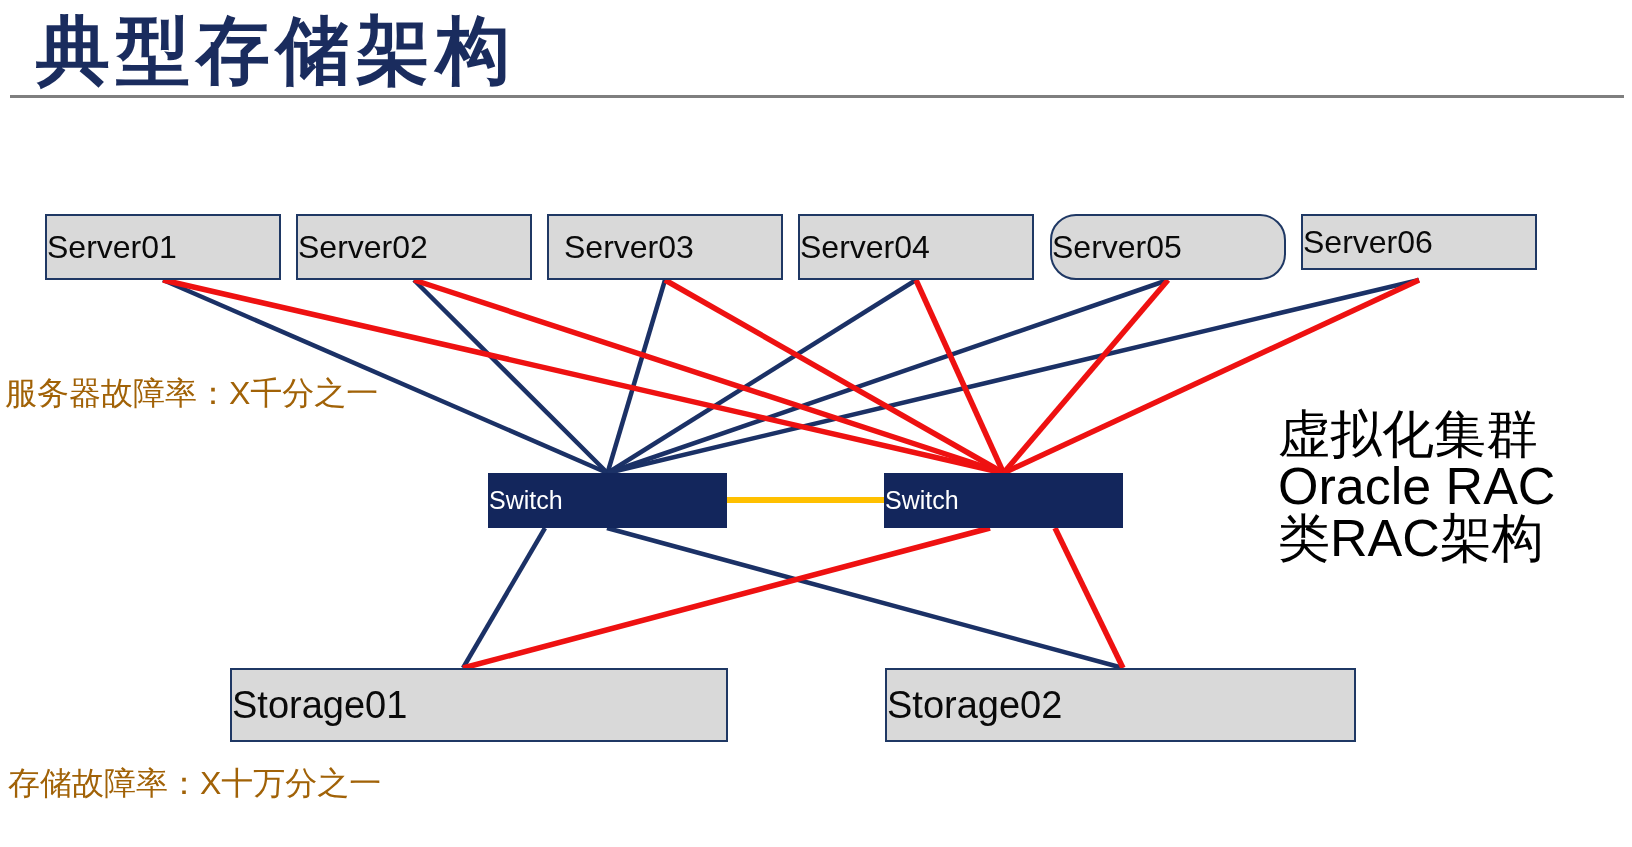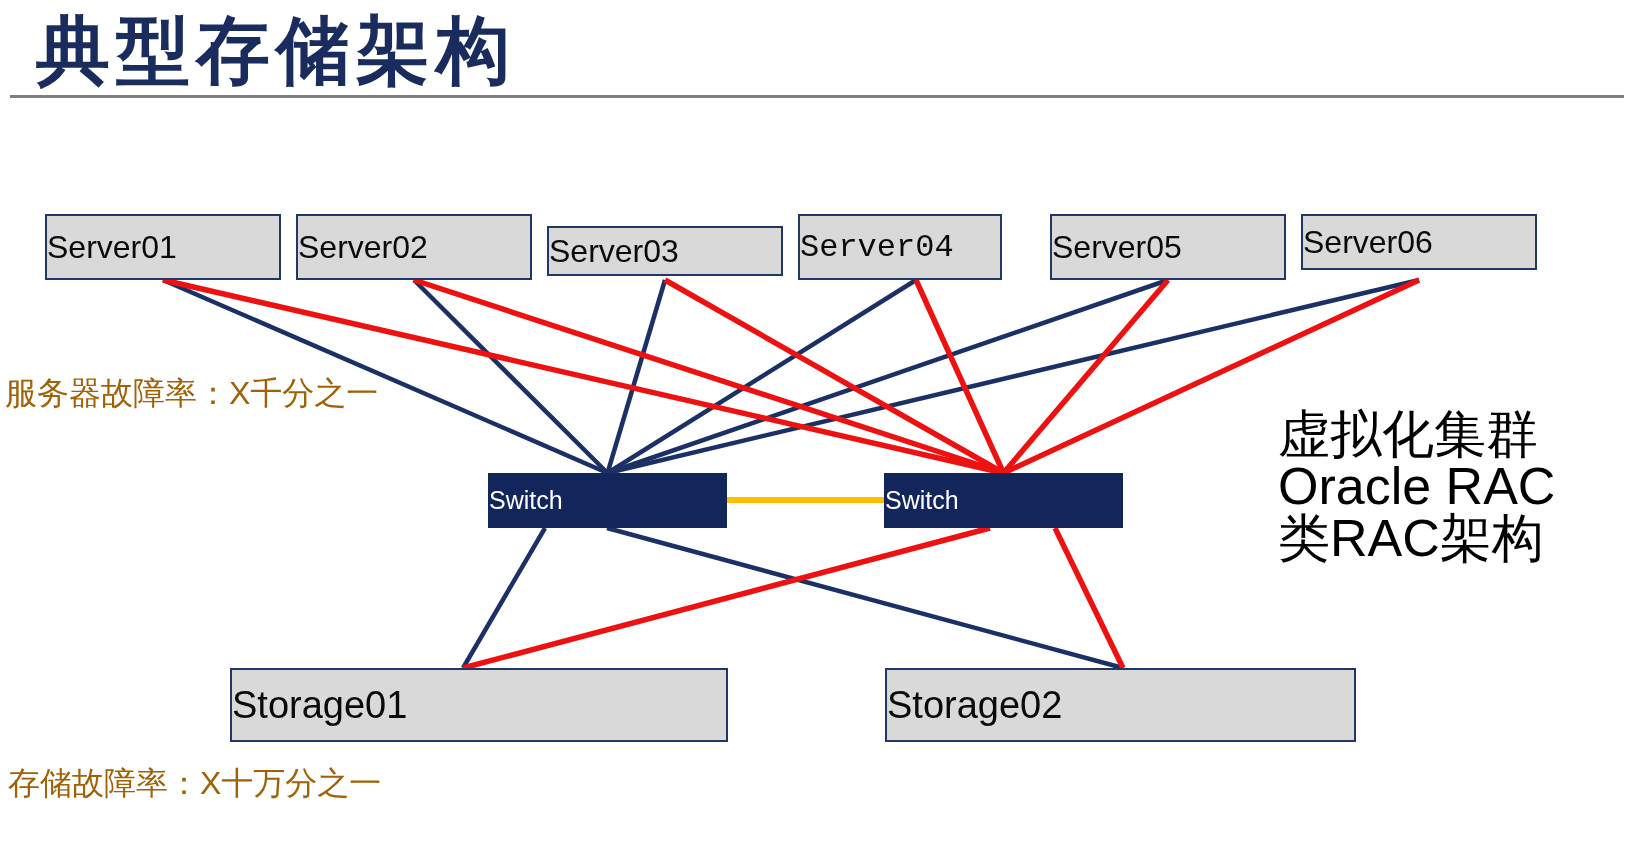--- a/index.html
+++ b/index.html
@@ -76,27 +76,27 @@
   <div class="page-title">典型存储架构</div>
   <div class="divider"></div>
 
   <div id="nodes">
       <div class="node node-server" style="left: 45px; top: 214px; width: 236px; height: 66px;">
         <span>Server01</span>
       </div>
       <div class="node node-server" style="left: 296px; top: 214px; width: 236px; height: 66px;">
         <span>Server02</span>
       </div>
-      <div class="node node-server" style="left: 547px; top: 226px; width: 236px; height: 50px;">
+      <div class="node node-server" style="left: 547px; top: 214px; width: 236px; height: 66px; padding-left: 15px;">
         <span>Server03</span>
       </div>
-      <div class="node node-server" style="left: 798px; top: 214px; width: 204px; height: 66px; font-family: Liberation Mono, monospace;">
+      <div class="node node-server" style="left: 798px; top: 214px; width: 236px; height: 66px;">
         <span>Server04</span>
       </div>
-      <div class="node node-server" style="left: 1050px; top: 214px; width: 236px; height: 66px;">
+      <div class="node node-server" style="left: 1050px; top: 214px; width: 236px; height: 66px; border-radius: 26px;">
         <span>Server05</span>
       </div>
       <div class="node node-server" style="left: 1301px; top: 214px; width: 236px; height: 56px;">
         <span>Server06</span>
       </div>
       <div class="node node-switch" style="left: 488px; top: 473px; width: 239px; height: 55px;">
         <span>Switch</span>
       </div>
       <div class="node node-switch" style="left: 884px; top: 473px; width: 239px; height: 55px;">
         <span>Switch</span>

